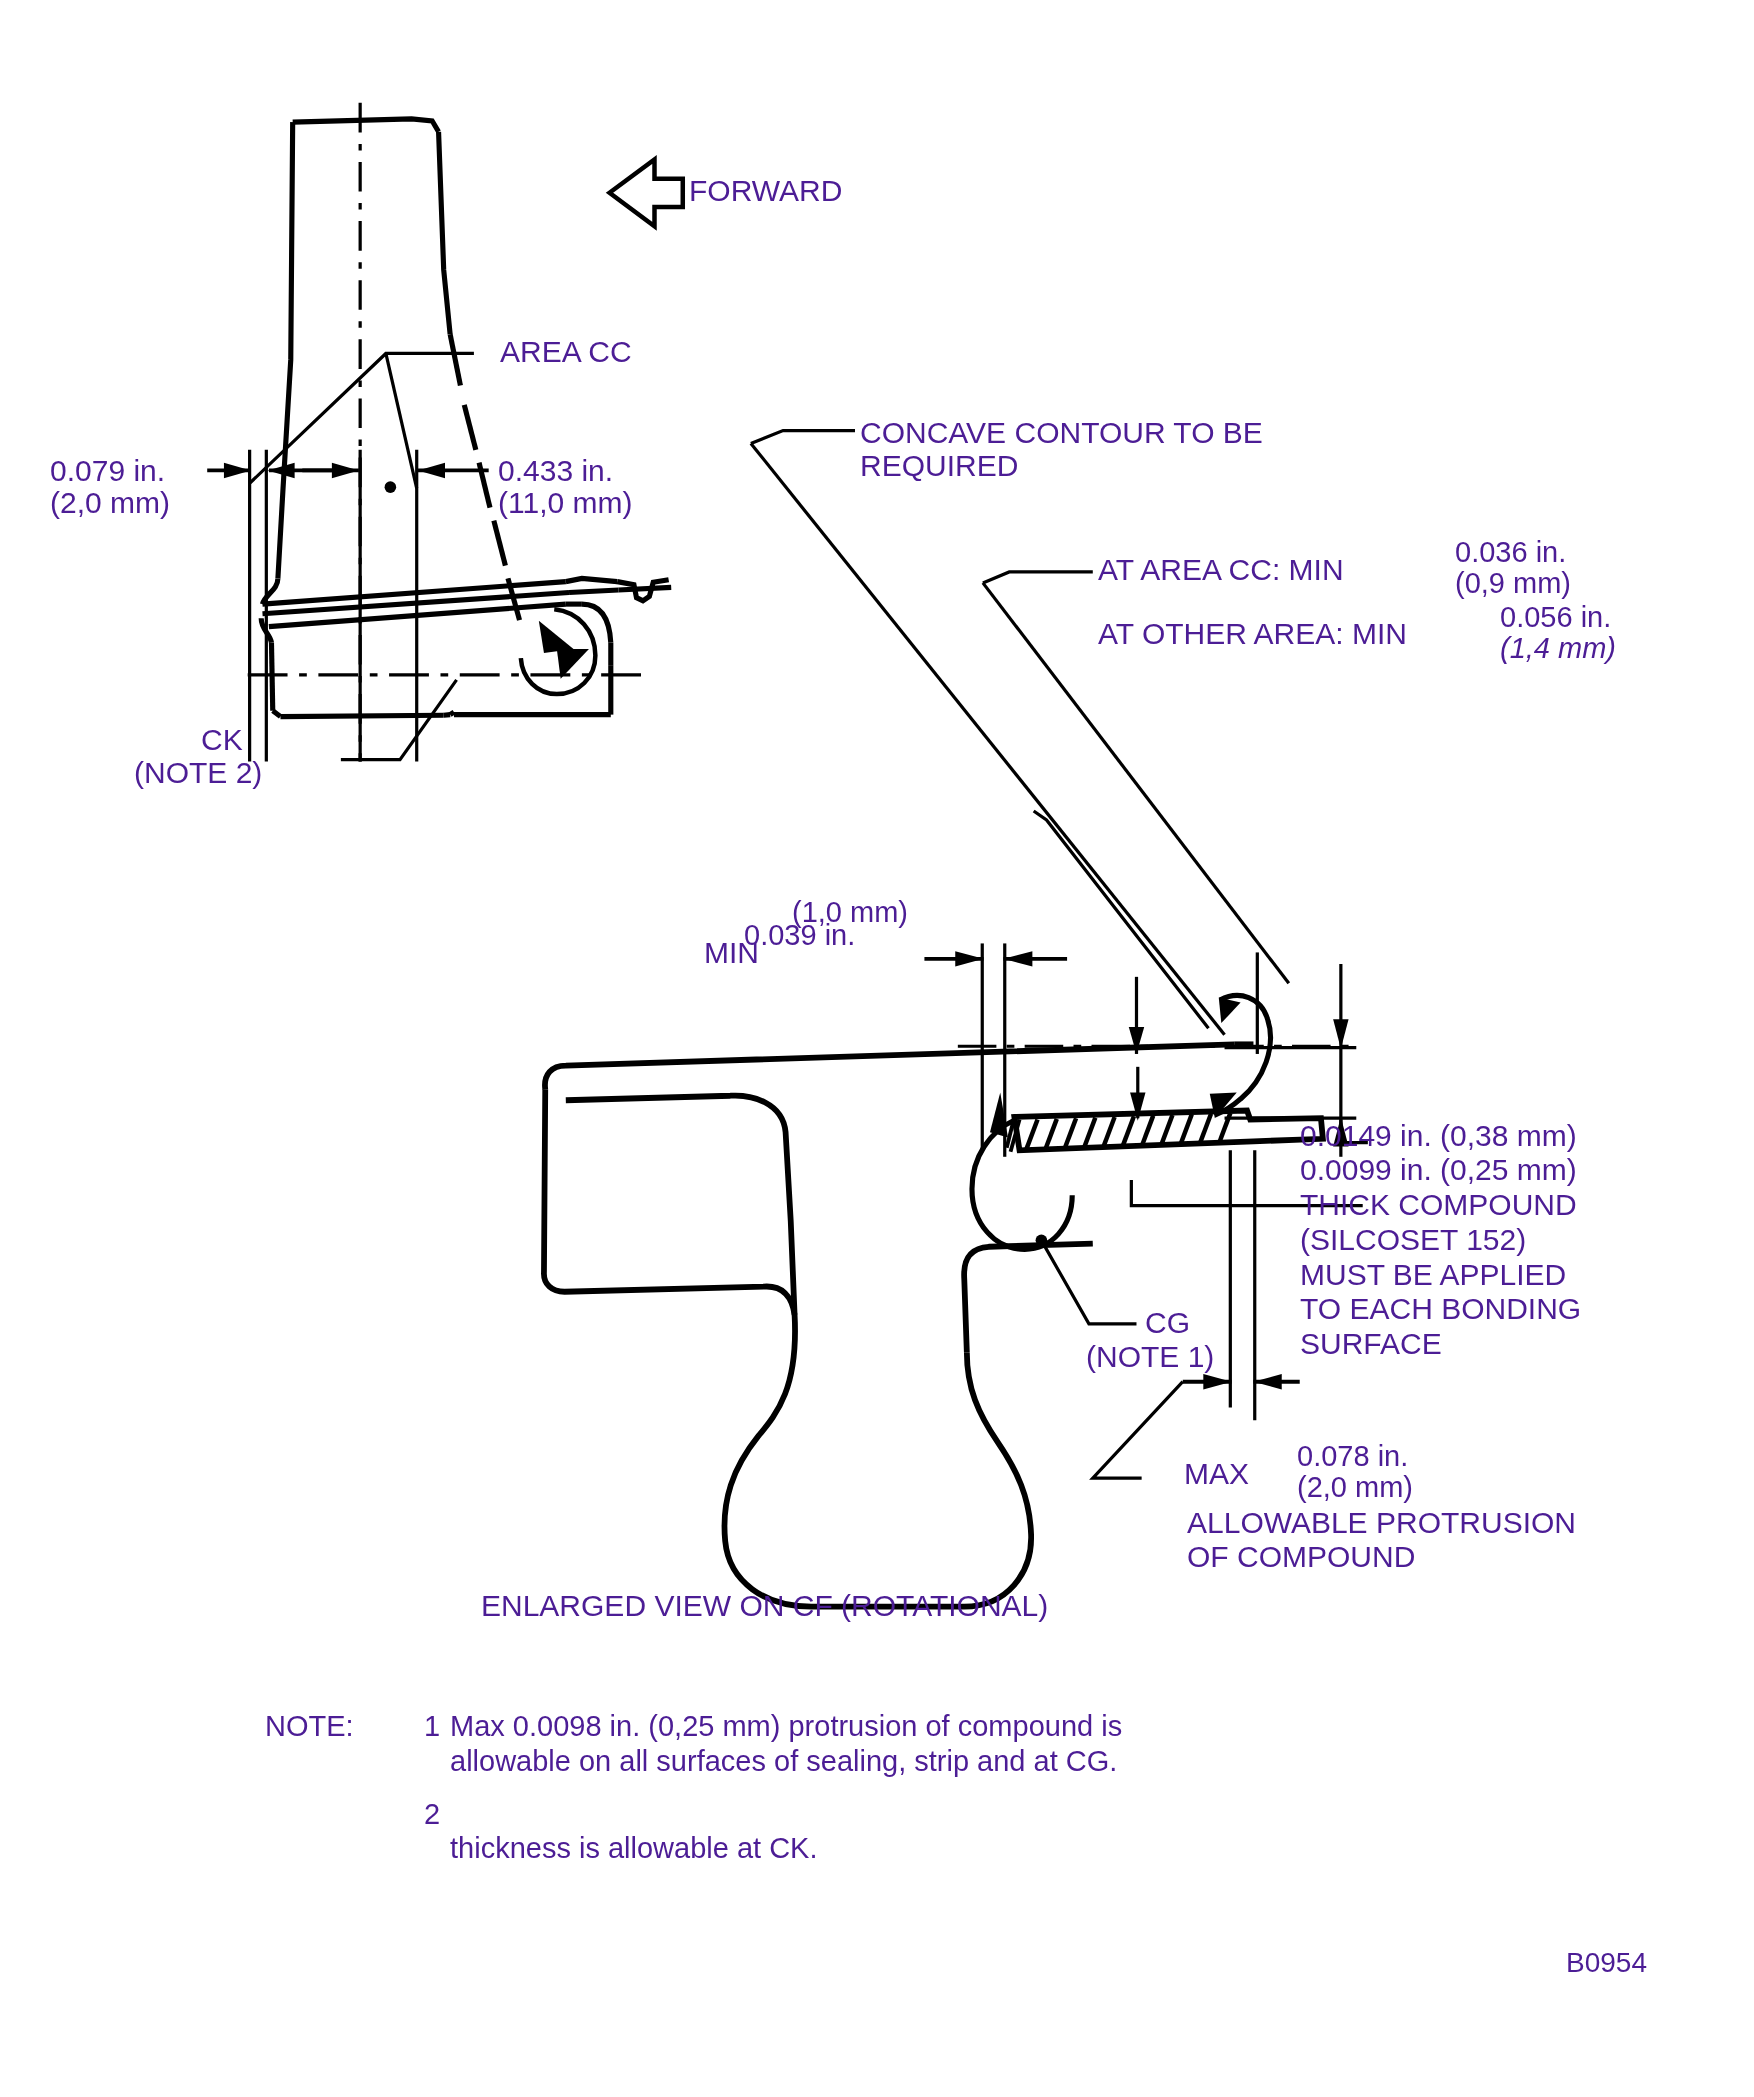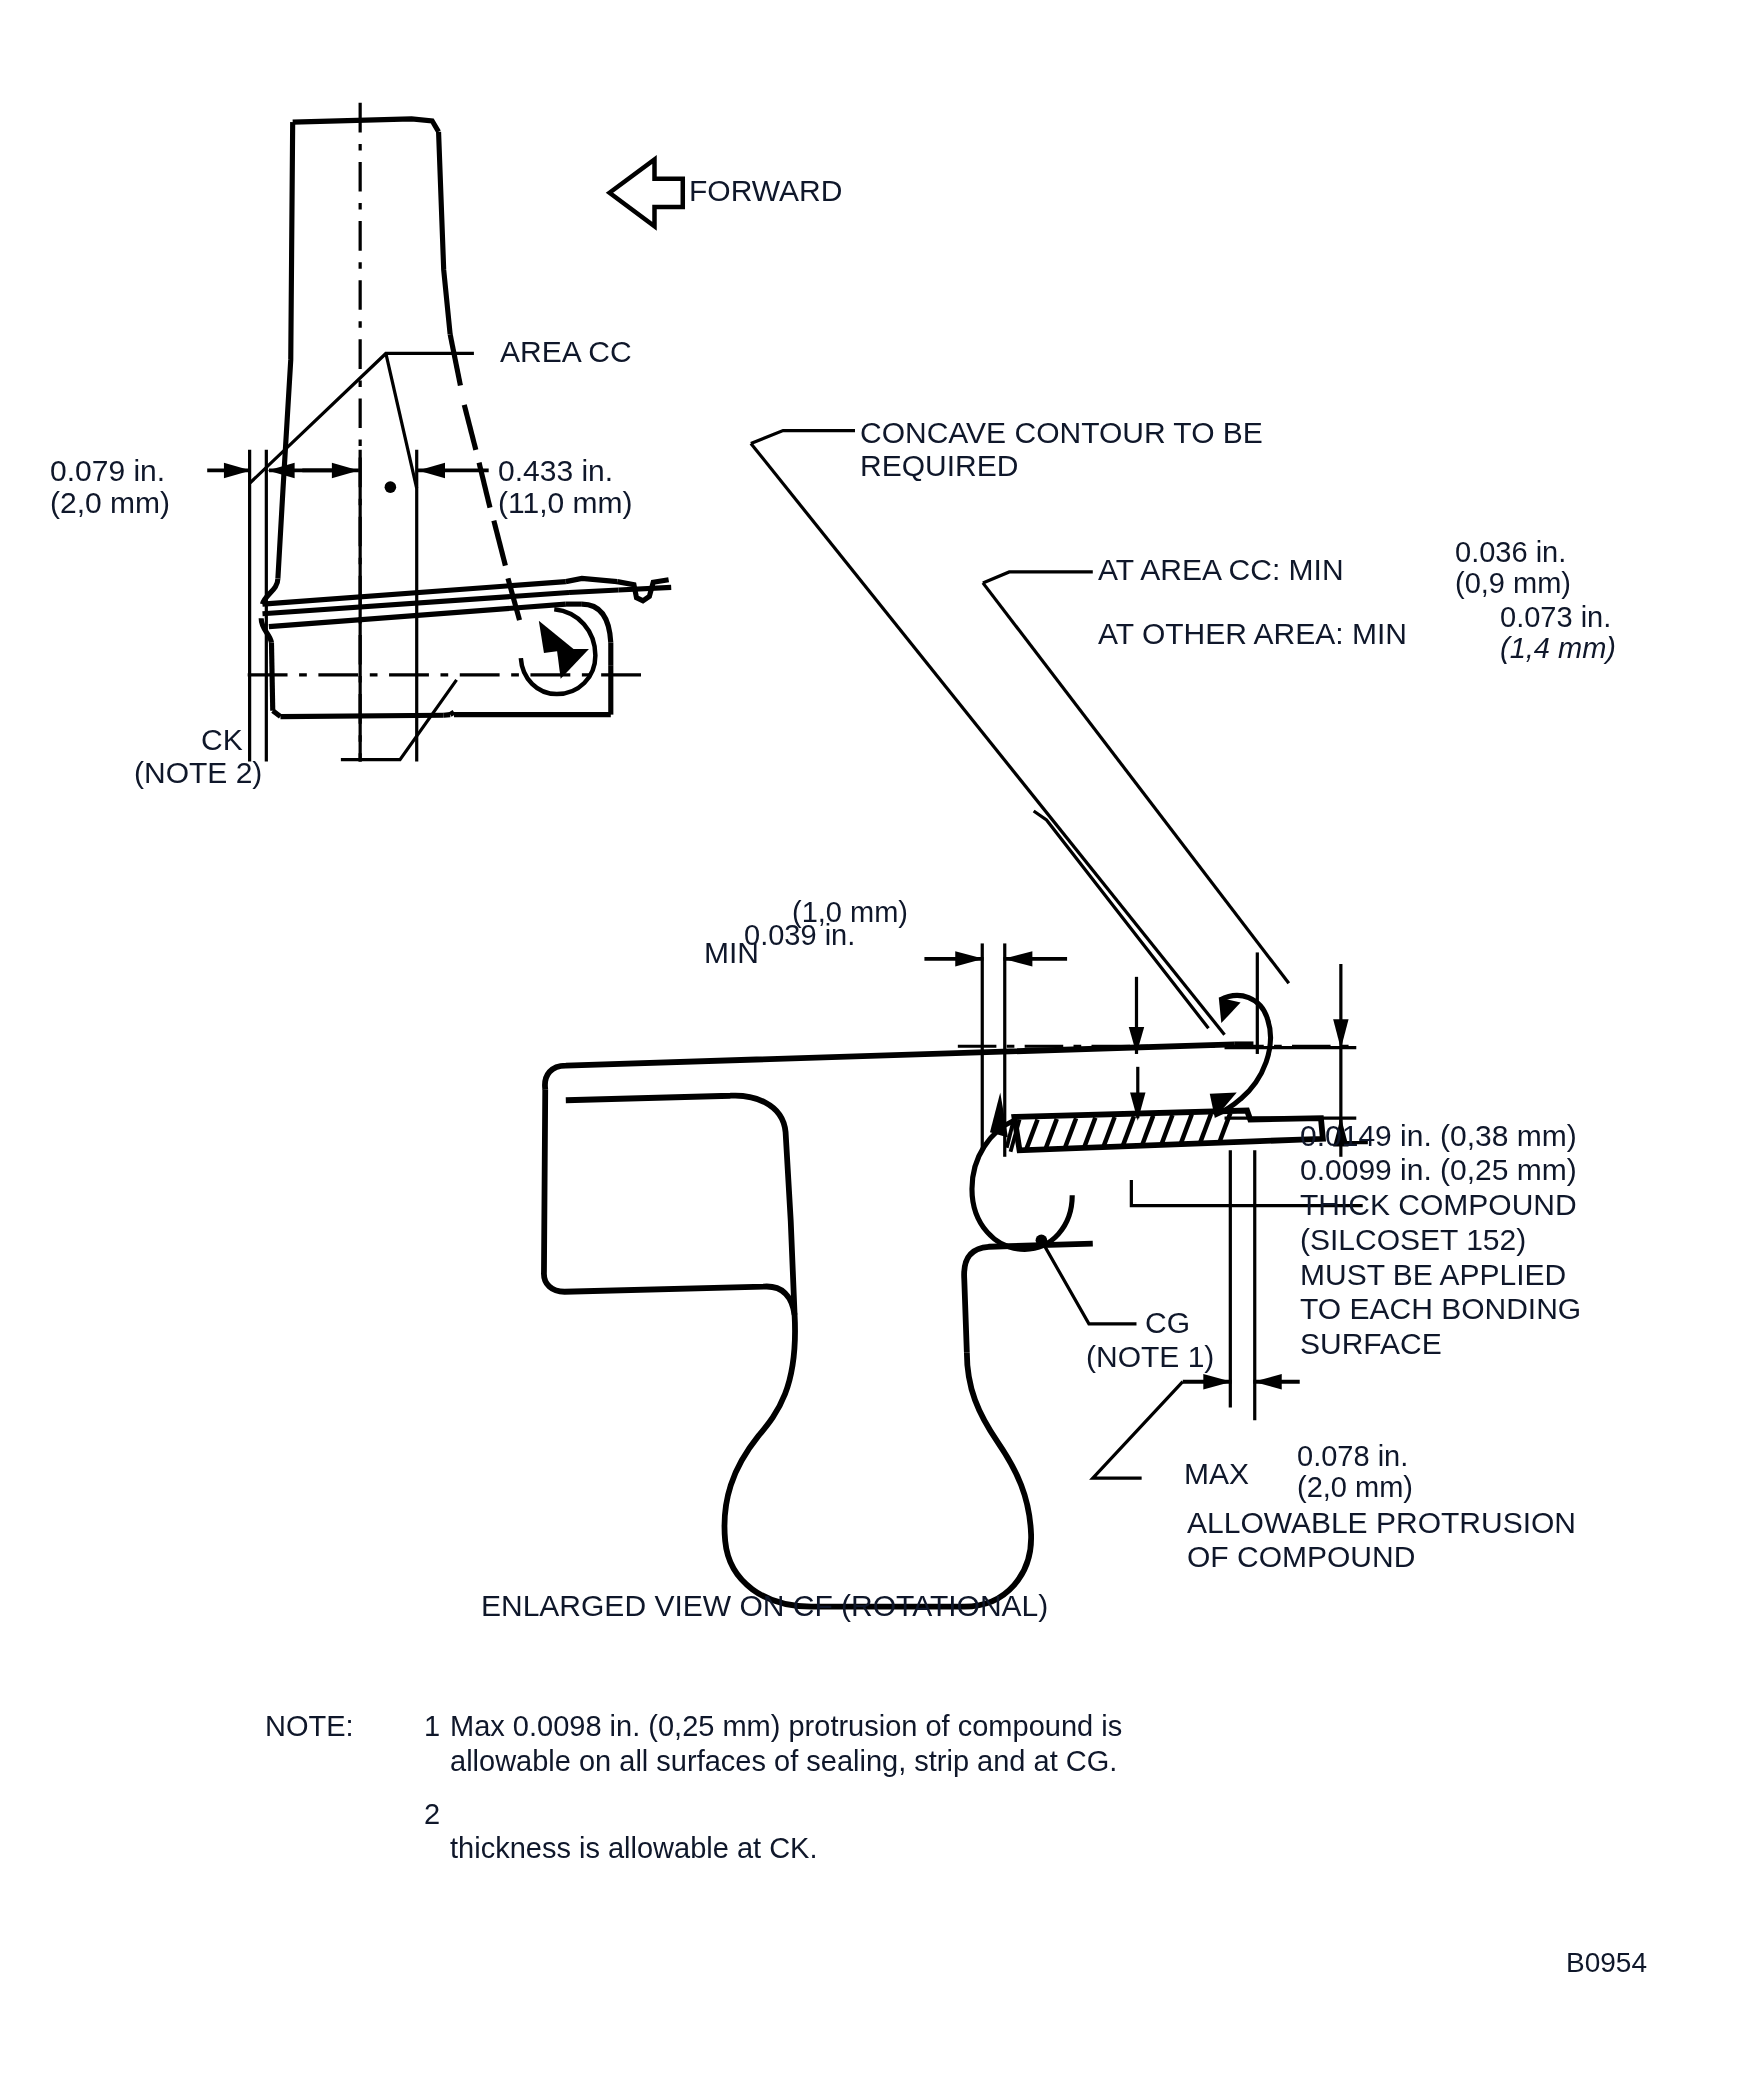--- a/index.html
+++ b/index.html
@@ -22,21 +22,21 @@
   #drawing {
     position: absolute;
     left: 0; top: 0;
     width: 1755px;
     height: 2097px;
   }
   .txt {
     position: absolute;
     white-space: pre;
     font-family: "Liberation Sans", sans-serif;
-    color: #0f172a;
+    color: #4c1d95;
     line-height: 1.06;
     letter-spacing: 0px;
   }
   .t-lg   { font-size: 30px; }
   .t-md   { font-size: 29px; }
   .t-note { font-size: 29px; }
   .t-code { font-size: 28px; }
   .stack { position: absolute; }
   .stack .l1, .stack .l2 { display:block; white-space:pre; }
 </style>
@@ -314,21 +314,21 @@
   <div class="txt t-lg" style="left:134px; top:757px;">(NOTE 2)</div>
 
   <div class="txt t-lg" style="left:860px; top:417px;">CONCAVE CONTOUR TO BE</div>
   <div class="txt t-lg" style="left:860px; top:450px;">REQUIRED</div>
 
   <div class="txt t-lg" style="left:1098px; top:554px;">AT AREA CC: MIN</div>
   <div class="txt t-md" style="left:1455px; top:537px;">0.036 in.</div>
   <div class="txt t-md" style="left:1455px; top:568px;">(0,9 mm)</div>
 
   <div class="txt t-lg" style="left:1098px; top:618px;">AT OTHER AREA: MIN</div>
-  <div class="txt t-md" style="left:1500px; top:602px;">0.073 in.</div>
+  <div class="txt t-md" style="left:1500px; top:602px;">0.056 in.</div>
   <div class="txt t-md" style="left:1500px; top:633px;font-style:italic;">(1,4 mm)</div>
 
 
   <div class="txt t-lg" style="left:657px; top:937px;margin-left:47px;">MIN</div>
   <div class="txt t-md" style="left:744px; top:920px;">0.039 in.</div>
   <div class="txt t-md" style="left:744px; top:897px;margin-left:48px;">(1,0 mm)</div>
 
   <div class="txt t-lg" style="left:1145px; top:1307px;">CG</div>
   <div class="txt t-lg" style="left:1086px; top:1341px;">(NOTE 1)</div>
 

